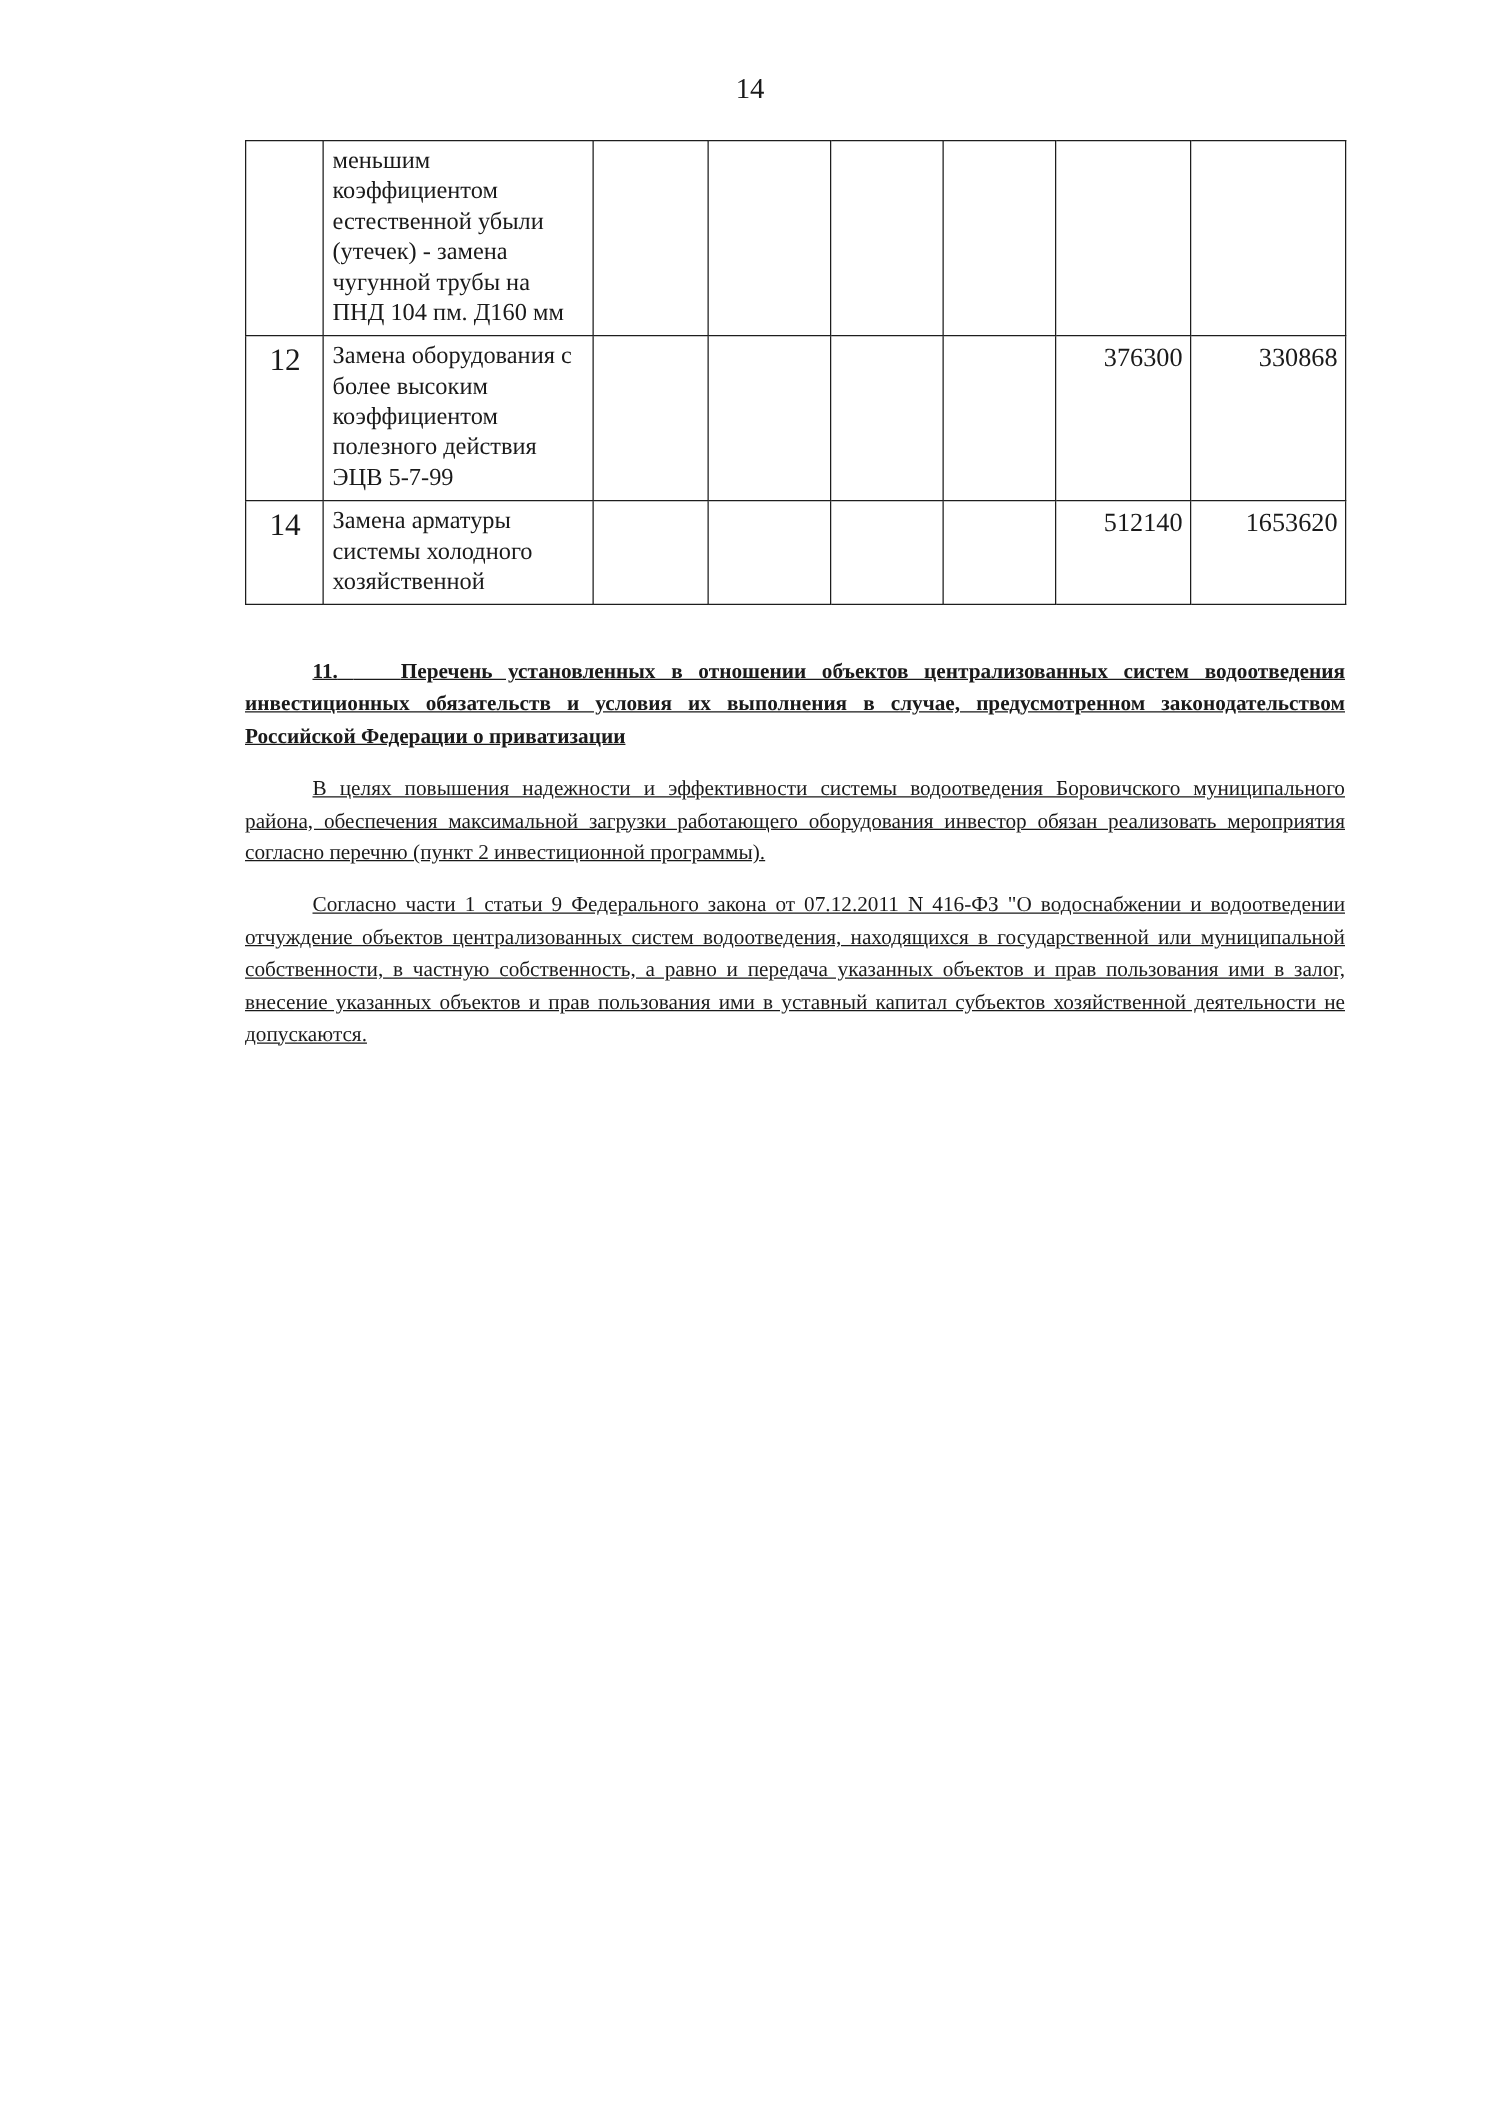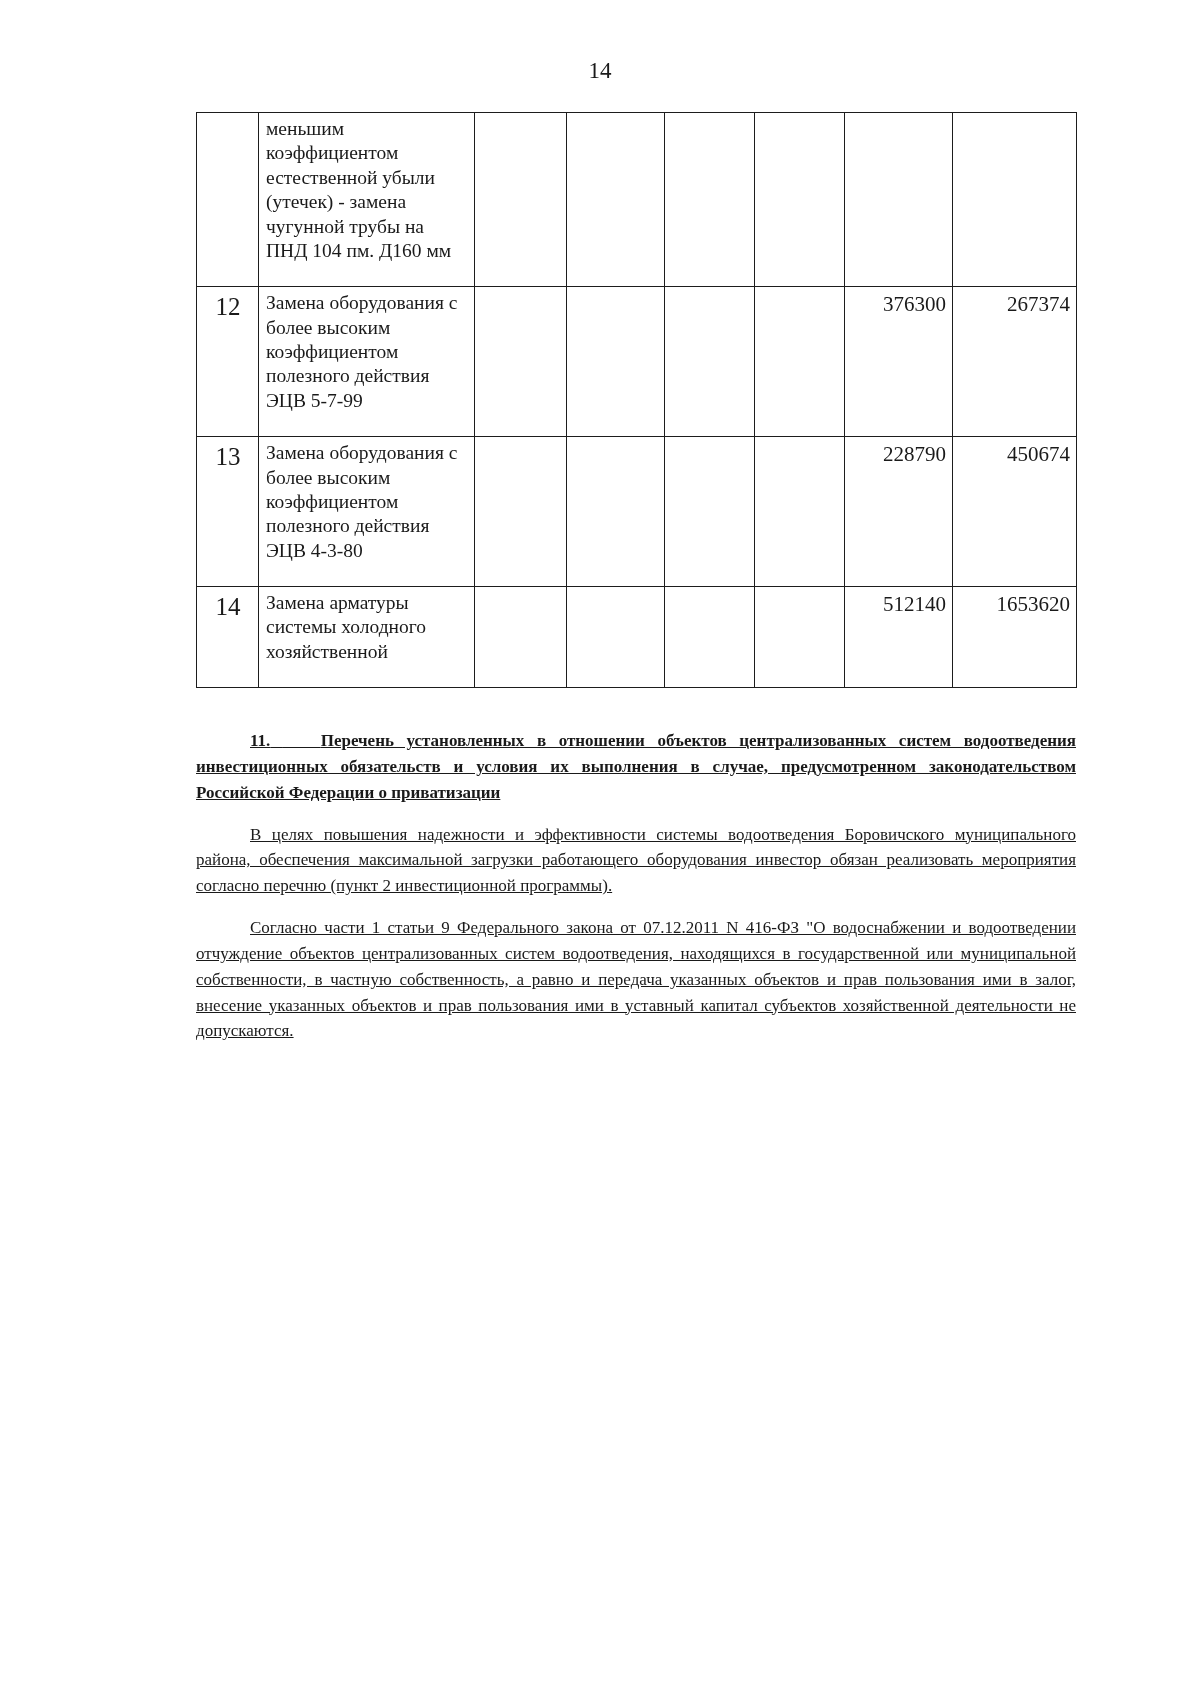--- a/index.html
+++ b/index.html
@@ -39,21 +39,21 @@
   }
   table.data-table {
     border-collapse: collapse;
     width: 880px;
     table-layout: fixed;
     font-size: 19.5px;
     line-height: 1.25;
   }
   table.data-table td {
     border: 1.6px solid #1d1d1d;
-    padding: 4px 6px 23px 7px;
+    padding: 4px 6px 5px 7px;
     vertical-align: top;
   }
   td.c-num {
     text-align: center;
     vertical-align: middle;
     font-size: 25px;
   }
   td.c-name {
     text-align: left;
   }
@@ -123,31 +123,21 @@
           <td class="c-val"></td>
         </tr>
         <tr>
           <td class="c-num">12</td>
           <td class="c-name">Замена оборудования с более высоким коэффициентом полезного действия ЭЦВ 5-7-99</td>
           <td class="c-val"></td>
           <td class="c-val"></td>
           <td class="c-val"></td>
           <td class="c-val"></td>
           <td class="c-val">376300</td>
-          <td class="c-val">267374</td>
-        </tr>
-        <tr>
-          <td class="c-num">13</td>
-          <td class="c-name">Замена оборудования с более высоким коэффициентом полезного действия ЭЦВ 4-3-80</td>
-          <td class="c-val"></td>
-          <td class="c-val"></td>
-          <td class="c-val"></td>
-          <td class="c-val"></td>
-          <td class="c-val">228790</td>
-          <td class="c-val">450674</td>
+          <td class="c-val">330868</td>
         </tr>
         <tr>
           <td class="c-num">14</td>
           <td class="c-name">Замена арматуры системы холодного хозяйственной</td>
           <td class="c-val"></td>
           <td class="c-val"></td>
           <td class="c-val"></td>
           <td class="c-val"></td>
           <td class="c-val">512140</td>
           <td class="c-val">1653620</td>

